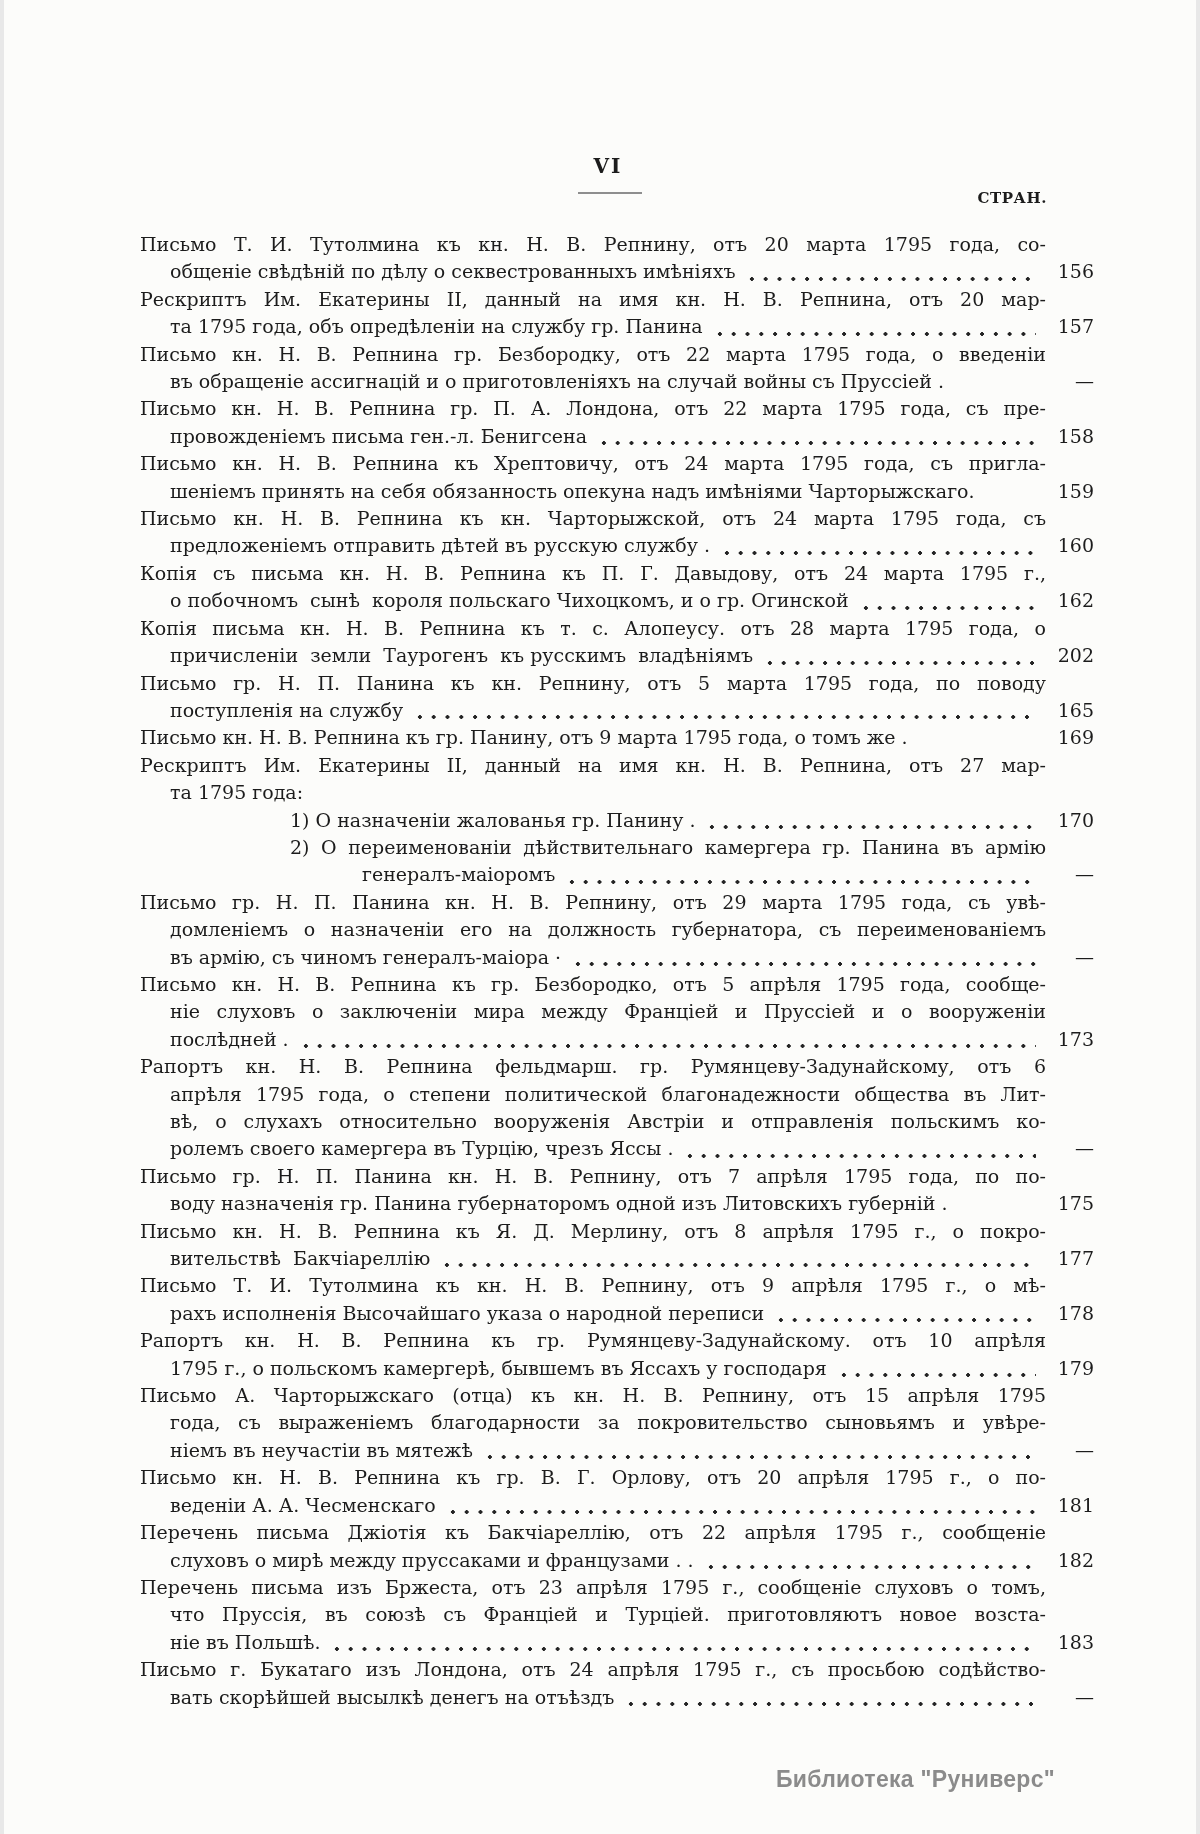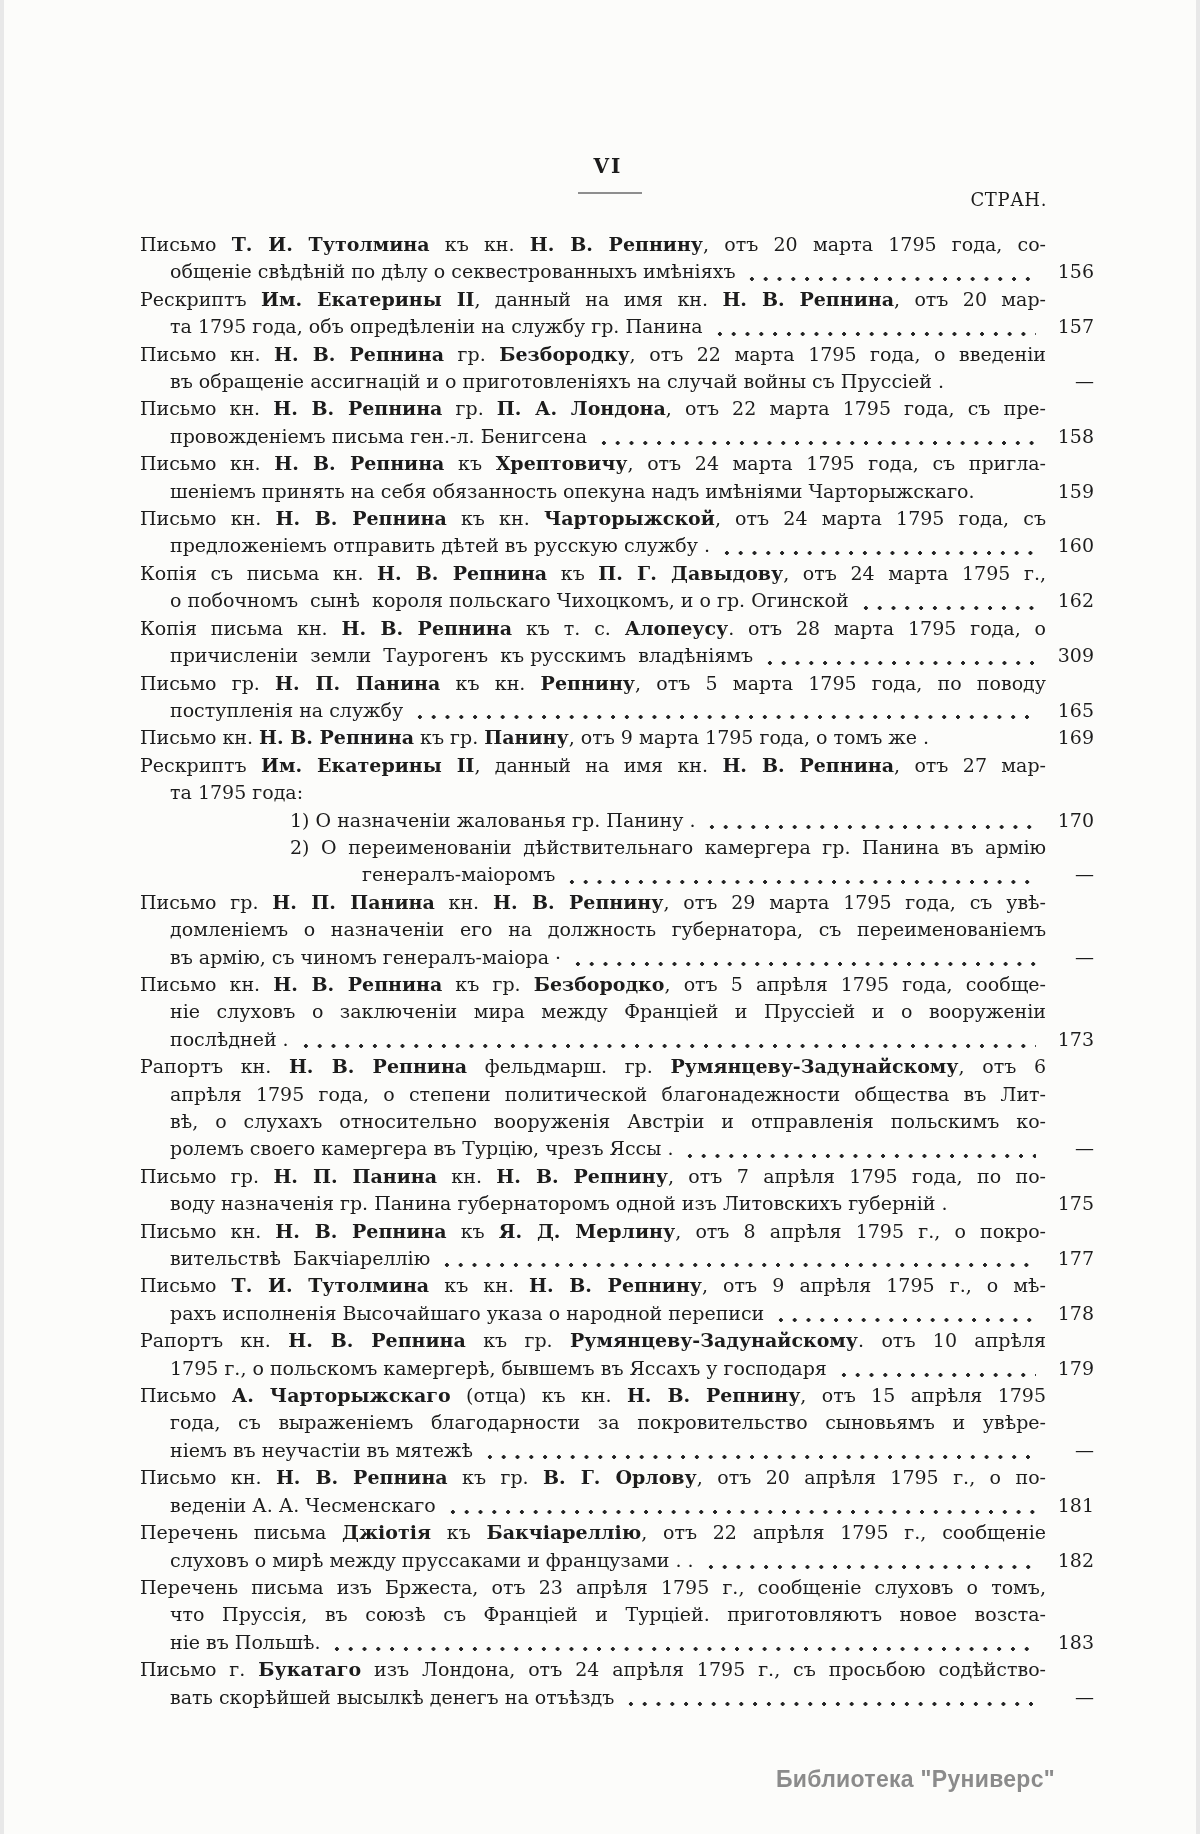--- a/index.html
+++ b/index.html
@@ -11,36 +11,36 @@
   .folio {
     position:absolute; top:154px; left:504px; width:200px; text-align:center;
     font-size:20px; font-weight:700; letter-spacing:2px;
   }
   .folio-rule {
     position:absolute; top:192px; left:574px; width:64px; height:2px;
     background:#6a6a6a; opacity:.75;
   }
   .col-header {
     position:absolute; top:189px; left:903px; width:140px; text-align:right;
-    font-size:18px; letter-spacing:.6px; font-weight:400;
+    font-size:15px; letter-spacing:.6px; font-weight:700;
   }
   .toc {
     position:absolute; left:136px; top:231px; width:954px;
     font-size:19px; line-height:27.4px;
   }
   .toc-line { min-height:27.4px; }
   .toc-line.first    { padding-left:0; }
   .toc-line.cont     { padding-left:30px; }
   .toc-line.sub-first{ padding-left:150px; }
   .toc-line.sub-cont { padding-left:222px; }
   .toc-line.just { text-align:justify; text-align-last:justify; padding-right:48px; }
   .toc-line.just .line-text { white-space:normal; }
   .toc-line.with-page { display:flex; align-items:flex-start; }
   .toc-line.with-page .line-text { white-space:pre; flex:0 0 auto; }
-  .seg.bold { font-weight:700; }
+  .seg.bold { font-weight:400; }
   .leader {
     flex:1 1 auto; min-width:10px; height:6px; align-self:flex-end;
     margin:0 8px 5px 10px;
   }
   .leader.dots {
     background-image:radial-gradient(circle, #242424 1.6px, transparent 2.1px);
     background-size:13.8px 6px; background-repeat:repeat-x; background-position:0 1px;
   }
   .pagenum { flex:0 0 auto; min-width:50px; text-align:right; white-space:pre; }
   .watermark {
@@ -111,21 +111,21 @@
           <span class="line-text"><span class="seg">о побочномъ  сынѣ  короля польскаго Чихоцкомъ, и о гр. Огинской</span></span>
           <span class="leader dots"></span>
           <span class="pagenum">162</span>
         </div>
       </div>
       <div class="toc-entry">
         <div class="toc-line first just"><span class="line-text"><span class="seg">Копія письма кн. </span><span class="seg bold">Н. В. Репнина</span><span class="seg"> къ т. с. </span><span class="seg bold">Алопеусу</span><span class="seg">. отъ 28 марта 1795 года, о</span></span></div>
         <div class="toc-line cont with-page">
           <span class="line-text"><span class="seg">причисленіи  земли  Таурогенъ  къ русскимъ  владѣніямъ</span></span>
           <span class="leader dots"></span>
-          <span class="pagenum">309</span>
+          <span class="pagenum">202</span>
         </div>
       </div>
       <div class="toc-entry">
         <div class="toc-line first just"><span class="line-text"><span class="seg">Письмо гр. </span><span class="seg bold">Н. П. Панина</span><span class="seg"> къ кн. </span><span class="seg bold">Репнину</span><span class="seg">,  отъ  5  марта  1795 года,  по поводу</span></span></div>
         <div class="toc-line cont with-page">
           <span class="line-text"><span class="seg">поступленія на службу</span></span>
           <span class="leader dots"></span>
           <span class="pagenum">165</span>
         </div>
       </div>

